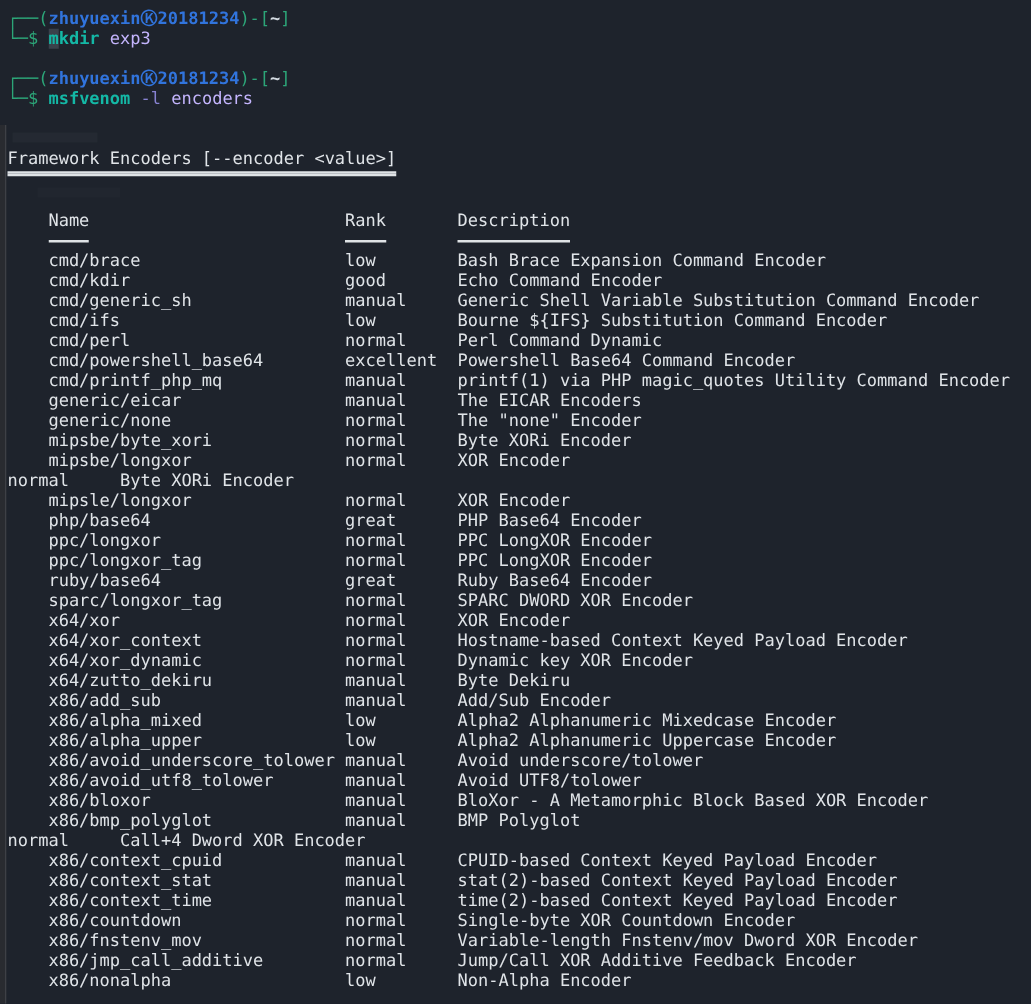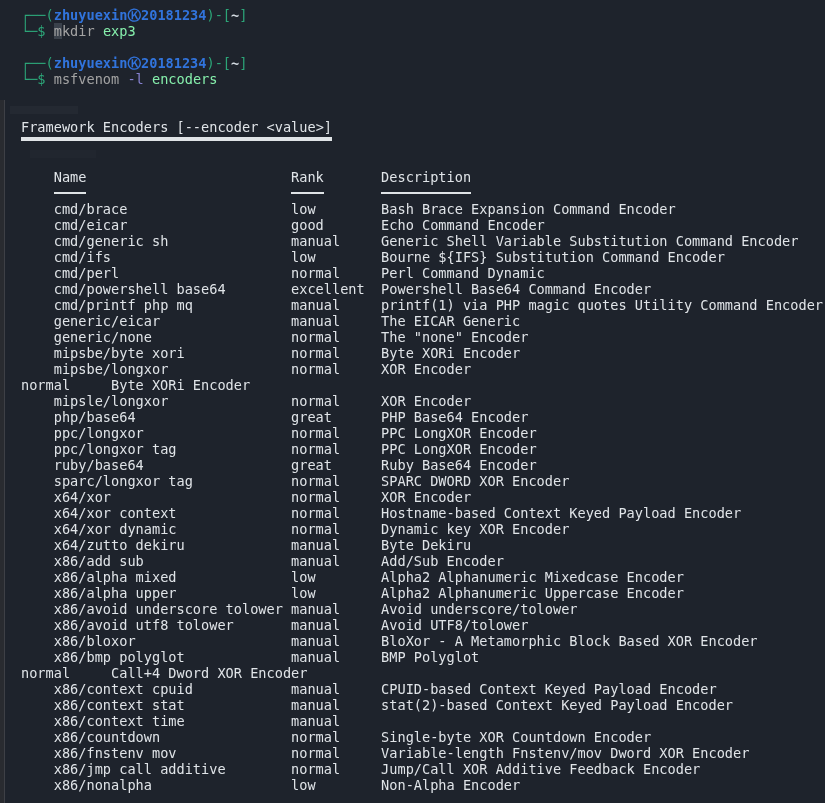--- a/index.html
+++ b/index.html
@@ -4,33 +4,33 @@
 <style>
   * { box-sizing: border-box; }
   html, body { margin: 0; padding: 0; }
   body {
     width: 825px; height: 803px; overflow: hidden;
     background: #1e232c;
     font-family: "DejaVu Sans Mono", monospace;
     font-size: 13.6px; line-height: 16px;
     color: #e0e4e8;
   }
-  .term { position: relative; padding: 7px 0 0 21px; width: 825px; height: 803px; }
+  .term { position: relative; padding: 7px 0 0 6px; width: 825px; height: 803px; }
   .line { height: 16px; white-space: pre; }
   .blank { height: 16px; }
 
   
   .frame   { color: #2ca578; }
   .userhost{ color: #3174dd; font-weight: bold; }
   .glyph   { color: #3174dd; font-weight: bold; }
   .path    { color: #d3dae1; font-weight: bold; }
-  .cmd     { color: #a3a3a3; }
+  .cmd     { color: #14b8a6; font-weight: bold; }
   .cmd-cursor { background: #3a414b; }
   .opt     { color: #8782d1; }
-  .arg     { color: #86efac; }
+  .arg     { color: #c4b5fd; }
 
   
   .row { display: flex; height: 16px; white-space: pre; }
   .col-name { width: 29ch; margin-left: 4ch; overflow: hidden; }
   .col-rank { width: 11ch; overflow: hidden; }
   .col-desc { flex: 1; overflow: hidden; }
 
   .title-underline { height: 16px; }
   .dbl { width: 38ch; height: 3px; margin-top: 2px;
          border-top: 2px solid #dfe3e6; border-bottom: 2px solid #dfe3e6; }
@@ -83,21 +83,21 @@
     <span class="useg desc"></span>
   </div>
 
   <div>
       <div class="row">
     <span class="col-name">cmd/brace</span>
     <span class="col-rank">low</span>
     <span class="col-desc">Bash Brace Expansion Command Encoder</span>
   </div>
       <div class="row">
-    <span class="col-name">cmd/eicar</span>
+    <span class="col-name">cmd/kdir</span>
     <span class="col-rank">good</span>
     <span class="col-desc">Echo Command Encoder</span>
   </div>
       <div class="row">
     <span class="col-name">cmd/generic_sh</span>
     <span class="col-rank">manual</span>
     <span class="col-desc">Generic Shell Variable Substitution Command Encoder</span>
   </div>
       <div class="row">
     <span class="col-name">cmd/ifs</span>
@@ -115,21 +115,21 @@
     <span class="col-desc">Powershell Base64 Command Encoder</span>
   </div>
       <div class="row">
     <span class="col-name">cmd/printf_php_mq</span>
     <span class="col-rank">manual</span>
     <span class="col-desc">printf(1) via PHP magic_quotes Utility Command Encoder</span>
   </div>
       <div class="row">
     <span class="col-name">generic/eicar</span>
     <span class="col-rank">manual</span>
-    <span class="col-desc">The EICAR Generic</span>
+    <span class="col-desc">The EICAR Encoders</span>
   </div>
       <div class="row">
     <span class="col-name">generic/none</span>
     <span class="col-rank">normal</span>
     <span class="col-desc">The "none" Encoder</span>
   </div>
       <div class="row">
     <span class="col-name">mipsbe/byte_xori</span>
     <span class="col-rank">normal</span>
     <span class="col-desc">Byte XORi Encoder</span>
@@ -238,20 +238,21 @@
     <span class="col-desc">CPUID-based Context Keyed Payload Encoder</span>
   </div>
       <div class="row">
     <span class="col-name">x86/context_stat</span>
     <span class="col-rank">manual</span>
     <span class="col-desc">stat(2)-based Context Keyed Payload Encoder</span>
   </div>
       <div class="row">
     <span class="col-name">x86/context_time</span>
     <span class="col-rank">manual</span>
+    <span class="col-desc">time(2)-based Context Keyed Payload Encoder</span>
   </div>
       <div class="row">
     <span class="col-name">x86/countdown</span>
     <span class="col-rank">normal</span>
     <span class="col-desc">Single-byte XOR Countdown Encoder</span>
   </div>
       <div class="row">
     <span class="col-name">x86/fnstenv_mov</span>
     <span class="col-rank">normal</span>
     <span class="col-desc">Variable-length Fnstenv/mov Dword XOR Encoder</span>

